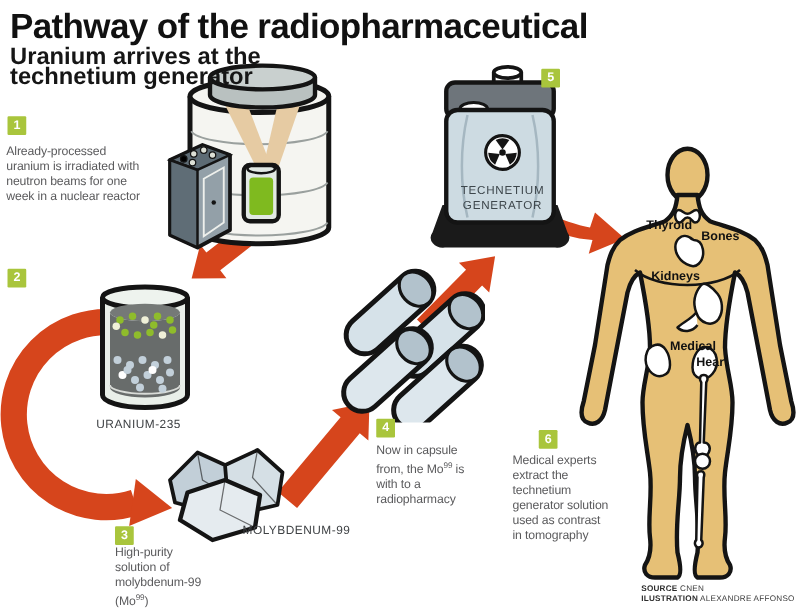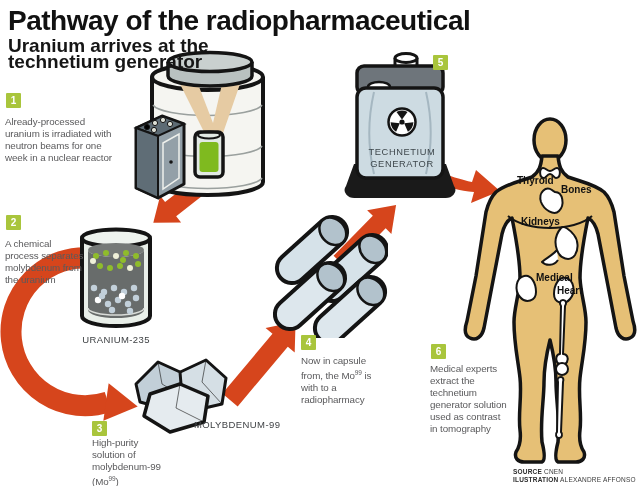--- a/index.html
+++ b/index.html
@@ -10,21 +10,21 @@
 
   .title{left:8px;top:5px;font-size:28px;font-weight:700;letter-spacing:-0.5px;color:#111;}
   .subtitle{left:8px;top:38px;font-size:19px;font-weight:700;line-height:16px;color:#161616;white-space:pre-line;}
 
   .badge{width:15px;height:15px;background:#a9c53c;color:#fff;font-size:10px;font-weight:700;
          text-align:center;line-height:15px;border-radius:1px;}
   .step-text{font-size:9.8px;line-height:12px;color:#5a5a5c;white-space:pre-line;letter-spacing:-0.1px;}
   .step-text sup{font-size:6.5px;}
 
   .ill-label{font-size:9.5px;color:#3f4245;letter-spacing:0.4px;}
-  .center{text-align:center;}
+  .center{text-align:left;}
 
   .gen-label{left:352px;top:146px;width:100px;text-align:center;font-size:9.3px;line-height:12px;
              color:#3e474c;letter-spacing:0.6px;}
 
   .organ-label{font-size:10px;font-weight:700;color:#111;text-align:right;}
 
   .credits{left:513px;top:468px;font-size:6.5px;line-height:7.5px;color:#3a3a3a;letter-spacing:0.2px;}
   .credits b{font-weight:700;color:#2c2c2c;}
 
   svg{display:block;}
@@ -238,41 +238,37 @@
   <div class="abs z3 subtitle">Uranium arrives at the
 technetium generator</div>
 
   <div class="abs z3 badge" style="left:6px;top:93px">1</div>
   <div class="abs z3 step-text" style="left:5px;top:116px;width:130px">Already-processed
 uranium is irradiated with
 neutron beams for one
 week in a nuclear reactor</div>
 
   <div class="abs z3 badge" style="left:6px;top:215px">2</div>
-  <div class="abs z3 step-text" style="left:5px;top:238px;width:100px">A chemical
-process separates
-molybdenum from
-the uranium</div>
 
   <div class="abs z3 badge" style="left:92px;top:421px">3</div>
   <div class="abs z3 step-text" style="left:92px;top:437px;width:100px"><span>High-purity
 solution of
 molybdenum-99
 (Mo</span><sup>99</sup><span>)</span></div>
 
   <div class="abs z3 badge" style="left:301px;top:335px">4</div>
   <div class="abs z3 step-text" style="left:301px;top:355px;width:100px"><span>Now in capsule
 from, the Mo</span><sup>99</sup><span> is
 with to a
 radiopharmacy</span></div>
 
   <div class="abs z3 badge" style="left:433px;top:55px">5</div>
 
   <div class="abs z3 badge" style="left:431px;top:344px">6</div>
-  <div class="abs z3 step-text" style="left:430px;top:363px;width:100px">Medical experts
+  <div class="abs z3 step-text" style="left:410px;top:363px;width:100px">Medical experts
 extract the
 technetium
 generator solution
 used as contrast
 in tomography</div>
 
   <div class="abs z3 ill-label center" style="left:77px;top:334px;width:78px">URANIUM-235</div>
   <div class="abs z3 ill-label" style="left:194px;top:419px">MOLYBDENUM-99</div>
 
   <div class="abs z3 credits">

